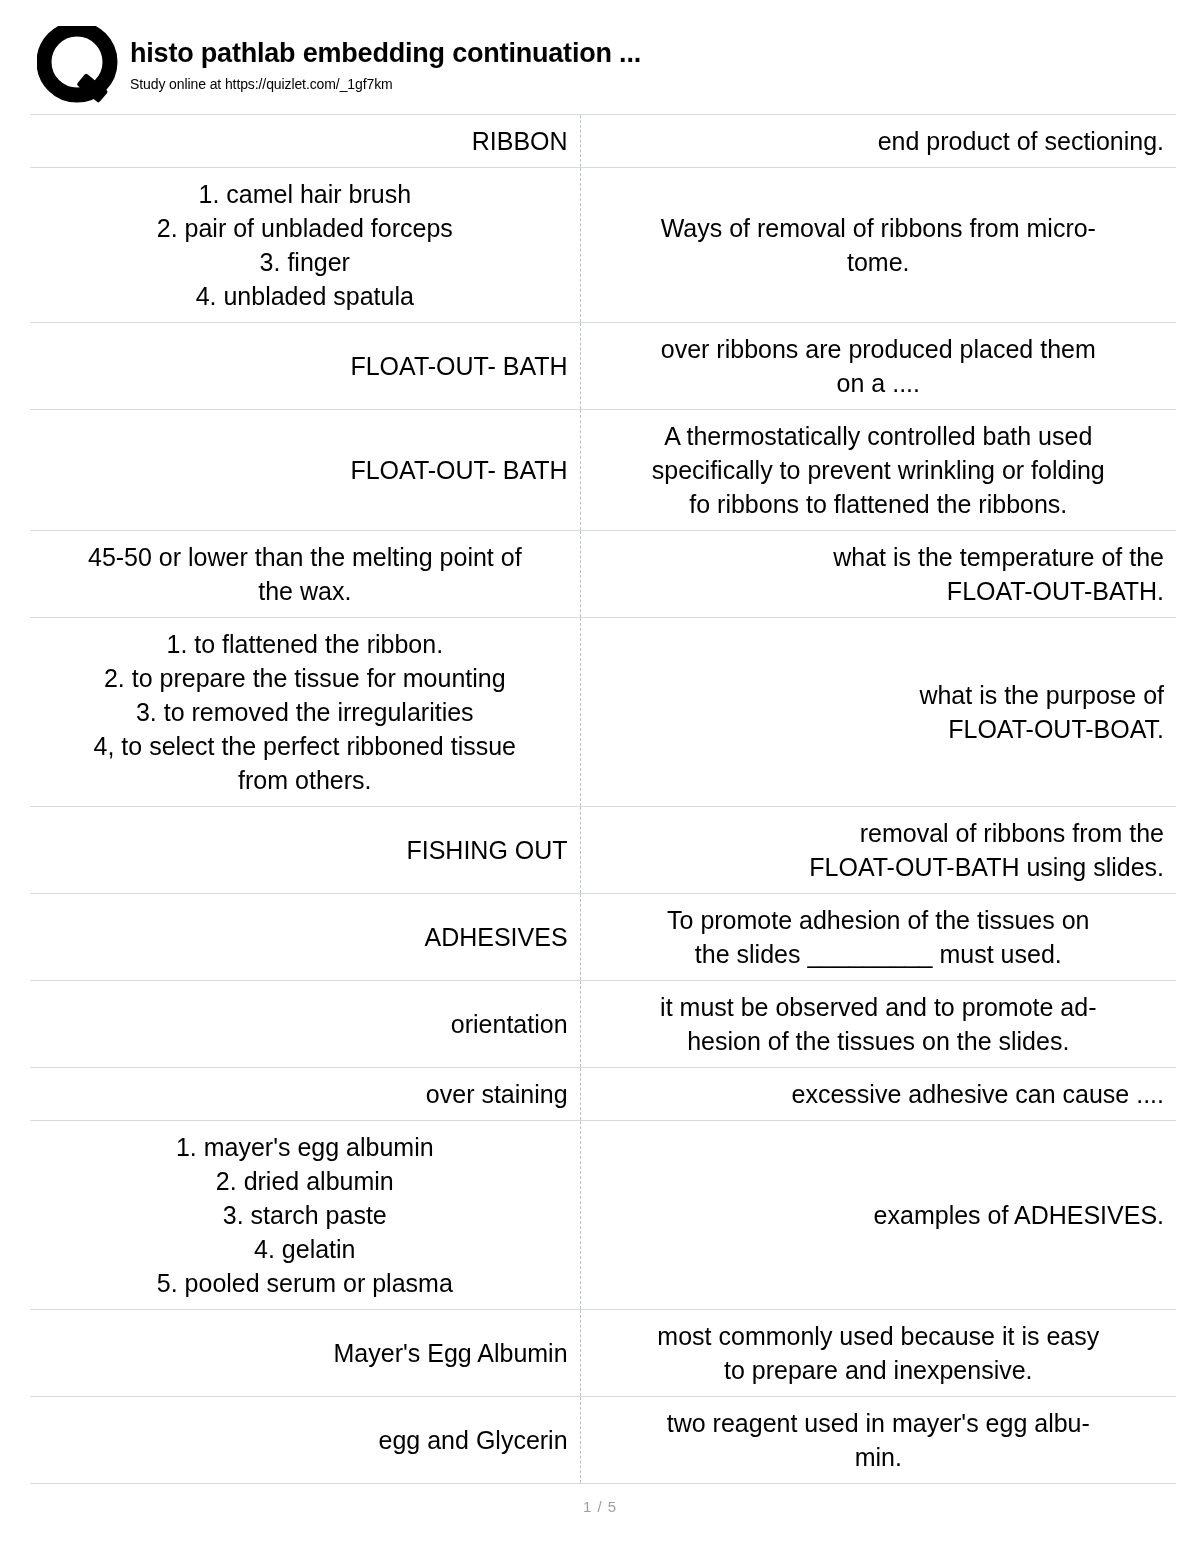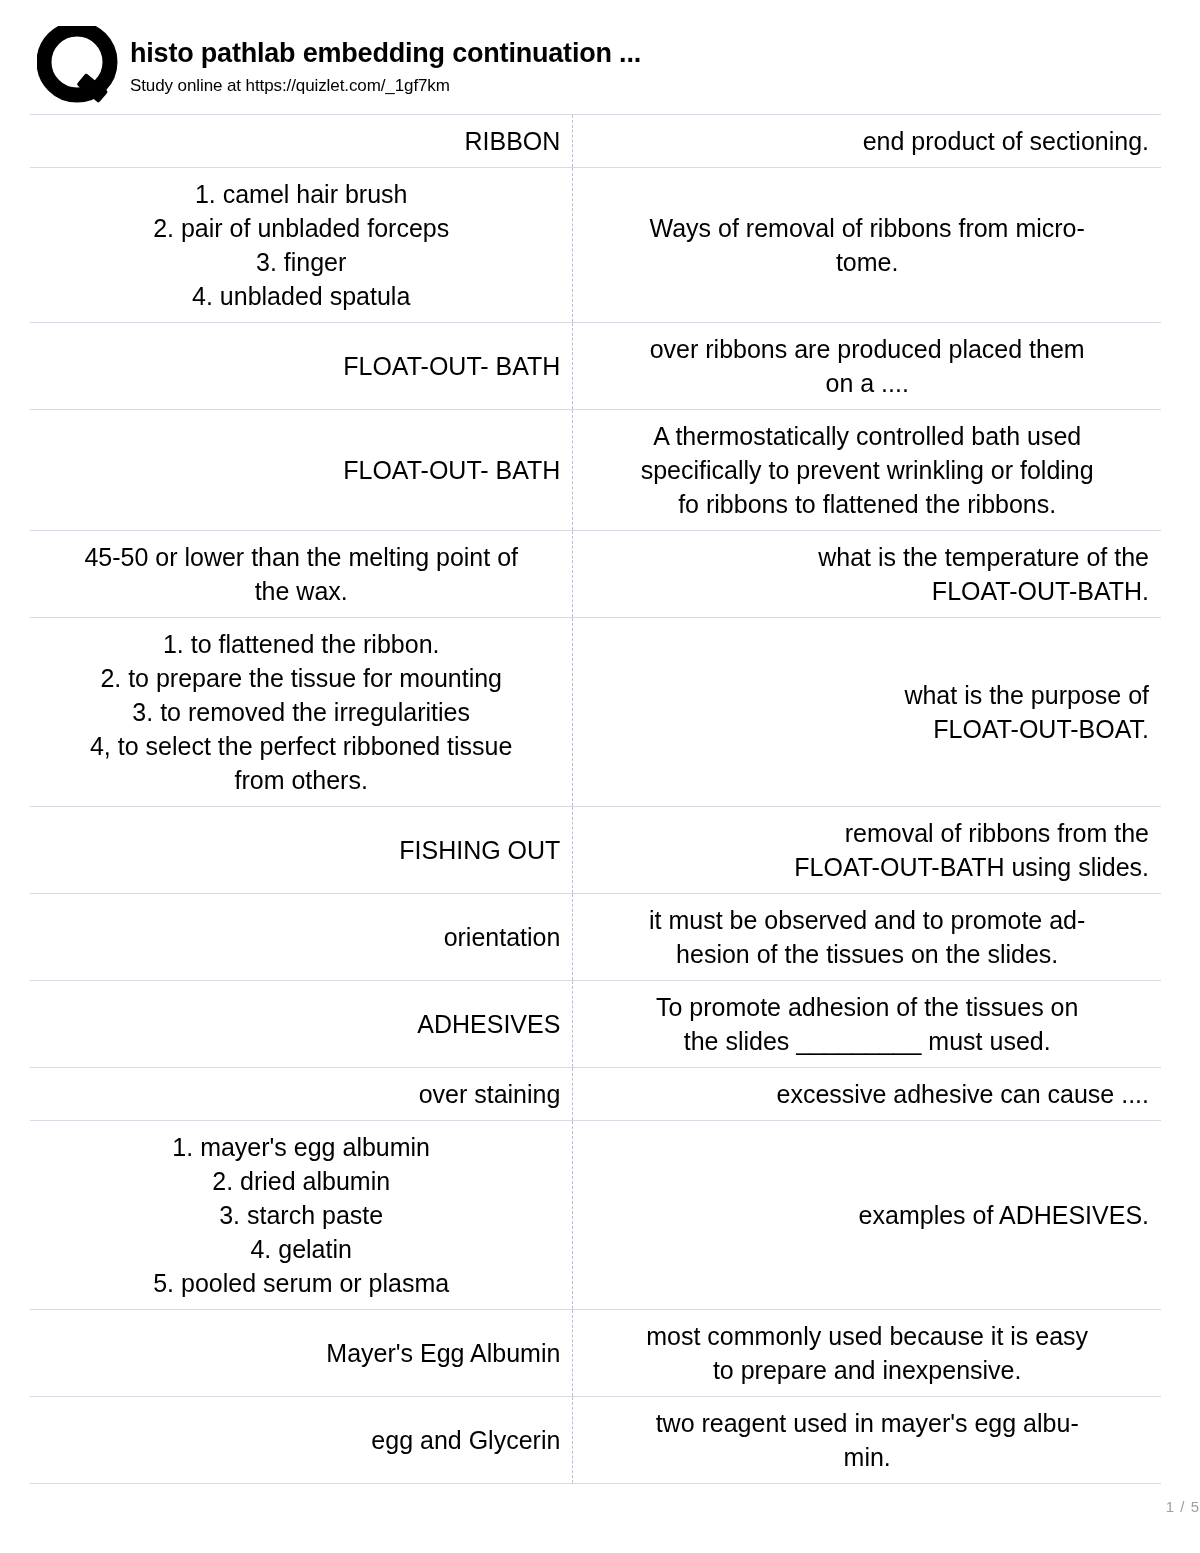--- a/index.html
+++ b/index.html
@@ -11,21 +11,21 @@
   body {
     width: 1200px;
     height: 1553px;
     font-family: "Liberation Sans", sans-serif;
     color: #000000;
     position: relative;
   }
   .page {
     width: 1200px;
     height: 1553px;
-    padding: 18px 39px 0 30px;
+    padding: 18px 24px 0 30px;
     position: relative;
   }
 
   
   .header {
     display: flex;
     align-items: flex-start;
     padding: 8px 0 10px 6px;
   }
   .logo {
@@ -41,21 +41,21 @@
   .header-text {
     padding-top: 12px;
   }
   .doc-title {
     font-size: 27px;
     font-weight: bold;
     letter-spacing: -0.2px;
     line-height: 1.15;
   }
   .doc-sub {
-    font-size: 17px;
+    font-size: 14px;
     font-weight: normal;
     margin-top: 7px;
     letter-spacing: -0.1px;
   }
 
   
   .cards {
     width: 100%;
     border-collapse: collapse;
     table-layout: fixed;
@@ -83,21 +83,21 @@
   .lines {
     white-space: pre-line;
   }
 
   
   .footer {
     position: absolute;
     left: 0;
     right: 0;
     bottom: 38px;
-    text-align: right;
+    text-align: center;
     font-size: 15px;
     color: #9aa0a6;
     letter-spacing: 1px;
   }
 </style>
 </head>
 <body>
 
 <div class="page">
 
@@ -153,28 +153,28 @@
 from others.</td>
           <td class="cell def lines center">what is the purpose of
 FLOAT-OUT-BOAT.</td>
         </tr>
         <tr class="card-row">
           <td class="cell term lines center">FISHING OUT</td>
           <td class="cell def lines center">removal of ribbons from the
 FLOAT-OUT-BATH using slides.</td>
         </tr>
         <tr class="card-row">
+          <td class="cell term lines center">ADHESIVES</td>
+          <td class="cell def lines left">To promote adhesion of the tissues on
+the slides _________ must used.</td>
+        </tr>
+        <tr class="card-row">
           <td class="cell term lines center">orientation</td>
           <td class="cell def lines left">it must be observed and to promote ad-
 hesion of the tissues on the slides.</td>
-        </tr>
-        <tr class="card-row">
-          <td class="cell term lines center">ADHESIVES</td>
-          <td class="cell def lines left">To promote adhesion of the tissues on
-the slides _________ must used.</td>
         </tr>
         <tr class="card-row">
           <td class="cell term lines center">over staining</td>
           <td class="cell def lines center">excessive adhesive can cause ....</td>
         </tr>
         <tr class="card-row">
           <td class="cell term lines left">1. mayer's egg albumin
 2. dried albumin
 3. starch paste
 4. gelatin

